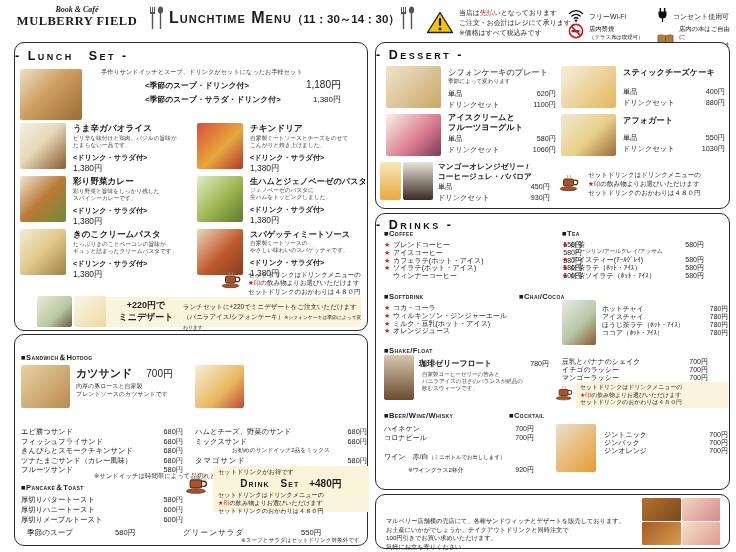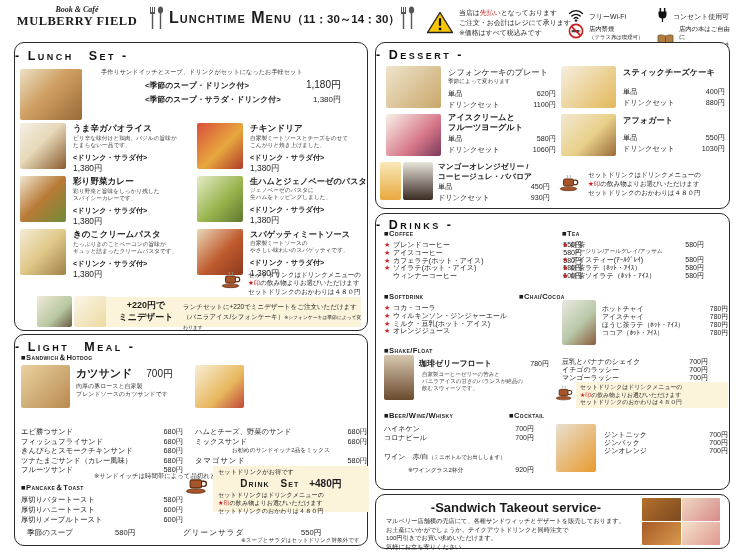--- a/index.html
+++ b/index.html
@@ -244,21 +244,20 @@
     <div>+220円で</div>
     <div>ミニデザート</div>
   </div>
   <div class="abs" style="left:168px;top:259px;width:182px;font-size:6.5px;line-height:1.55">
     <div>ランチセットに+220でミニデザートをご注文いただけます</div>
     <div><span>（バニラアイス/シフォンケーキ）</span><span style="font-size:4.8px">※シフォンケーキは季節によって変わります</span></div>
   </div>
 </div>
 
 <div class="box" style="left:14px;top:334px;width:354px;height:212px">
-  <div class="hd abs" style="top:4px;width:100%">- Light　Meal -</div>
   <div class="subhd abs" style="left:6px;top:18px">■Sandwich＆Hotdog</div>
 
   <div class="abs ph ph-katsu" style="left:6px;top:30px;width:49px;height:43px"></div>
   <div class="abs" style="left:61px;top:31px">
     <div style="display:flex;gap:14px;align-items:baseline">
       <span style="font-weight:bold;font-size:11px">カツサンド</span>
       <span style="font-size:10px">700円</span>
     </div>
     <div class="desc pre" style="margin-top:2px">肉厚の豚ロースと自家製
 ブレンドソースのカツサンドです</div>
@@ -591,21 +590,20 @@
         <span>700円</span>
       </div>
     <div class="prow" style="height:8px">
         <span>ジンオレンジ</span>
         <span>700円</span>
       </div>
   </div>
 </div>
 
 <div class="box" style="left:375px;top:494px;width:355px;height:55px">
-  <div class="abs" style="left:15px;top:5px;width:250px;text-align:center;font-weight:bold;font-size:13px">-Sandwich  Takeout  service-</div>
   <div class="abs" style="left:10px;top:22px;width:252px;font-size:6.2px;line-height:1.4">
     <div>マルベリー店舗横の売店にて、各種サンドウィッチとデザートを販売しております。</div>
     <div>お土産にいかがでしょうか。テイクアウトドリンクと同時注文で</div>
     <div>100円引きでお買い求めいただけます。</div>
     <div>気軽にお立ち寄りください</div>
   </div>
   <div class="abs" style="left:266px;top:3px;width:78px;height:47px;display:grid;grid-template-columns:1fr 1fr;grid-template-rows:1fr 1fr;gap:1px">
     <div class="tk tk1"></div>
     <div class="tk tk2"></div>
     <div class="tk tk3"></div>

